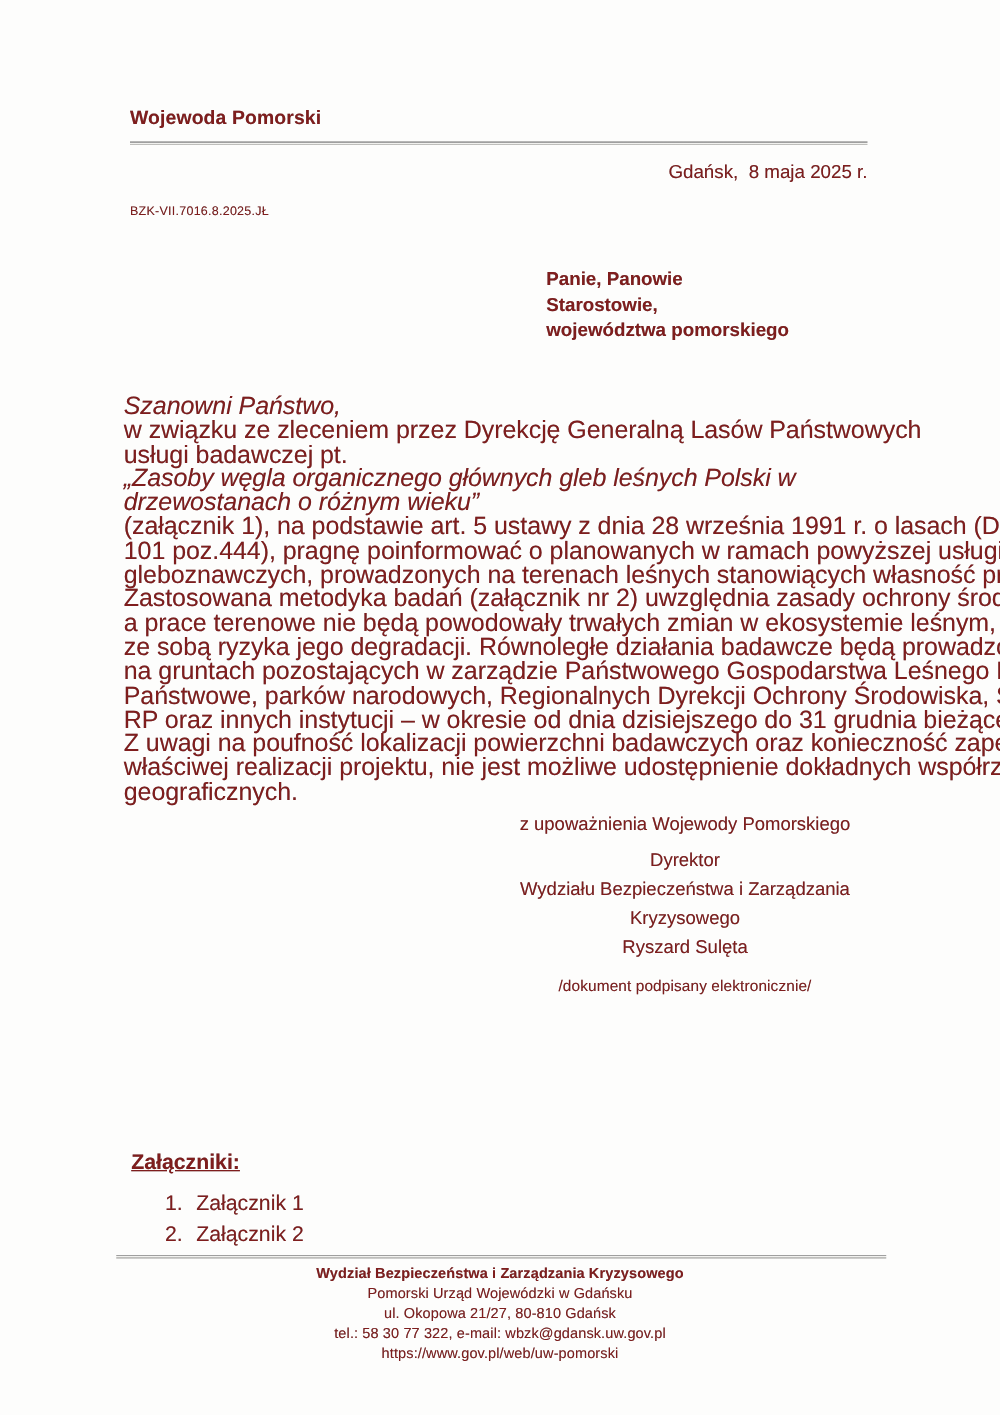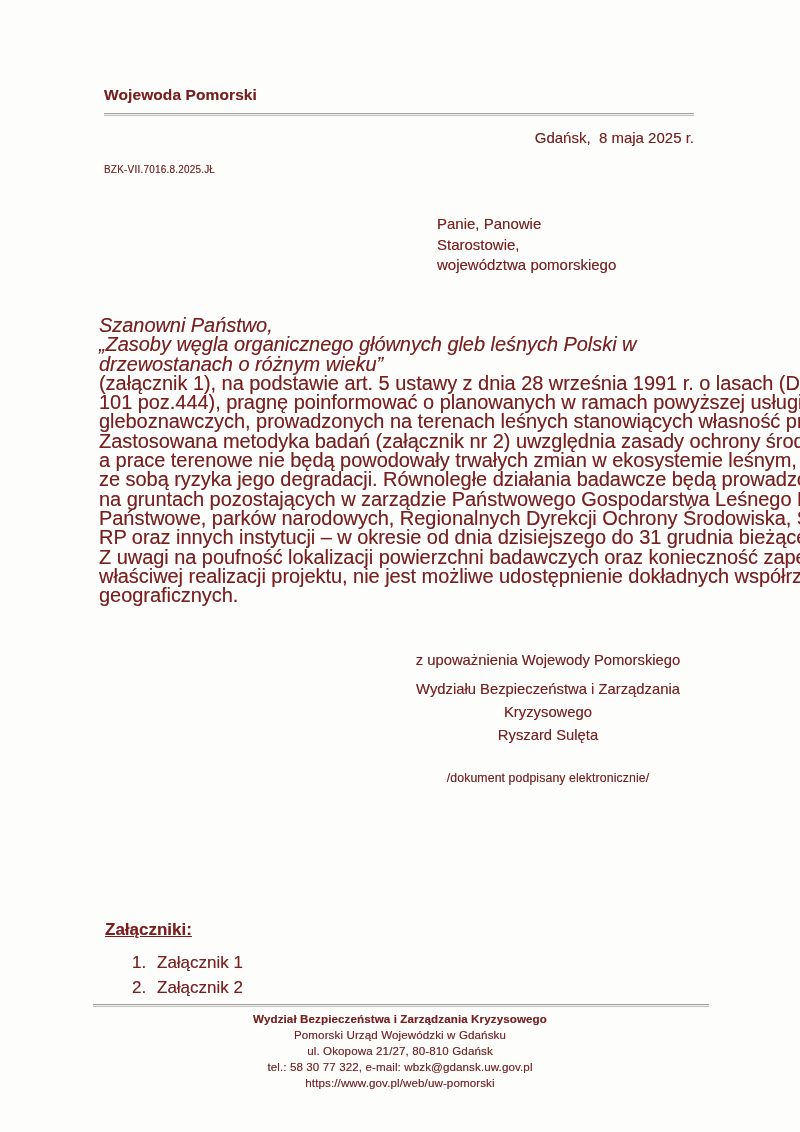--- a/index.html
+++ b/index.html
@@ -37,40 +37,40 @@
     font-size: 15px; white-space: pre;
   }
   .refnum {
     top: 164px; left: 104px;
     font-size: 10px; letter-spacing: 0.2px;
   }
 
   
   .addressee {
     top: 214px; left: 437px;
-    font-size: 15px; font-weight: normal; line-height: 20.5px;
+    font-size: 15px; font-weight: bold; line-height: 20.5px;
   }
 
   
   .body-text {
     top: 316px; left: 99px; width: 640px;
     font-size: 20px; line-height: 19.3px; letter-spacing: -0.05px;
   }
   .italic { font-style: italic; }
   .multiline { white-space: pre; }
 
   
   .signature {
     top: 652px; left: 398px; width: 300px;
     text-align: center; font-size: 14.8px;
   }
   .sig-auth { margin-bottom: 10px; }
   .sig-lines { line-height: 23px; }
   .sig-esign {
-    margin-top: 24px; font-size: 12.3px; letter-spacing: 0.1px;
+    margin-top: 12px; font-size: 12.3px; letter-spacing: 0.1px;
   }
 
   
   .attachments { top: 920px; left: 105px; font-size: 17px; }
   .att-heading {
     font-weight: bold; text-decoration: underline; margin-bottom: 10px;
   }
   .att-item { display: flex; margin-left: 27px; line-height: 25px; }
   .att-num { width: 25px; }
 
@@ -93,38 +93,40 @@
   <div class="abs refnum">BZK-VII.7016.8.2025.JŁ</div>
 
   <div class="abs addressee">
     <div>Panie, Panowie</div>
     <div>Starostowie,</div>
     <div>województwa pomorskiego</div>
   </div>
 
   <div class="abs body-text">
     <div class="italic">Szanowni Państwo,</div>
+    <div>w związku ze zleceniem przez Dyrekcję Generalną Lasów Państwowych usługi badawczej pt.</div>
     <div class="italic">„Zasoby węgla organicznego głównych gleb leśnych Polski w drzewostanach o różnym wieku”</div>
     <div class="multiline">(załącznik 1), na podstawie art. 5 ustawy z dnia 28 września 1991 r. o lasach (Dz.U. 1991 nr
 101 poz.444), pragnę poinformować o planowanych w ramach powyższej usługi pracach
 gleboznawczych, prowadzonych na terenach leśnych stanowiących własność prywatną.
 Zastosowana metodyka badań (załącznik nr 2) uwzględnia zasady ochrony środowiska,
 a prace terenowe nie będą powodowały trwałych zmian w ekosystemie leśnym, ani nie niosą
 ze sobą ryzyka jego degradacji. Równoległe działania badawcze będą prowadzone również
 na gruntach pozostających w zarządzie Państwowego Gospodarstwa Leśnego Lasy
 Państwowe, parków narodowych, Regionalnych Dyrekcji Ochrony Środowiska, Sił Zbrojnych
 RP oraz innych instytucji – w okresie od dnia dzisiejszego do 31 grudnia bieżącego roku.
 Z uwagi na poufność lokalizacji powierzchni badawczych oraz konieczność zapewnienia
 właściwej realizacji projektu, nie jest możliwe udostępnienie dokładnych współrzędnych
 geograficznych.</div>
   </div>
 
   <div class="abs signature">
     <div class="sig-auth">z upoważnienia Wojewody Pomorskiego</div>
     <div class="sig-lines">
+      <div>Dyrektor</div>
       <div>Wydziału Bezpieczeństwa i Zarządzania</div>
       <div>Kryzysowego</div>
       <div>Ryszard Sulęta</div>
     </div>
     <div class="sig-esign">/dokument podpisany elektronicznie/</div>
   </div>
 
   <div class="abs attachments">
     <div class="att-heading">Załączniki:</div>
     <div class="att-item">

